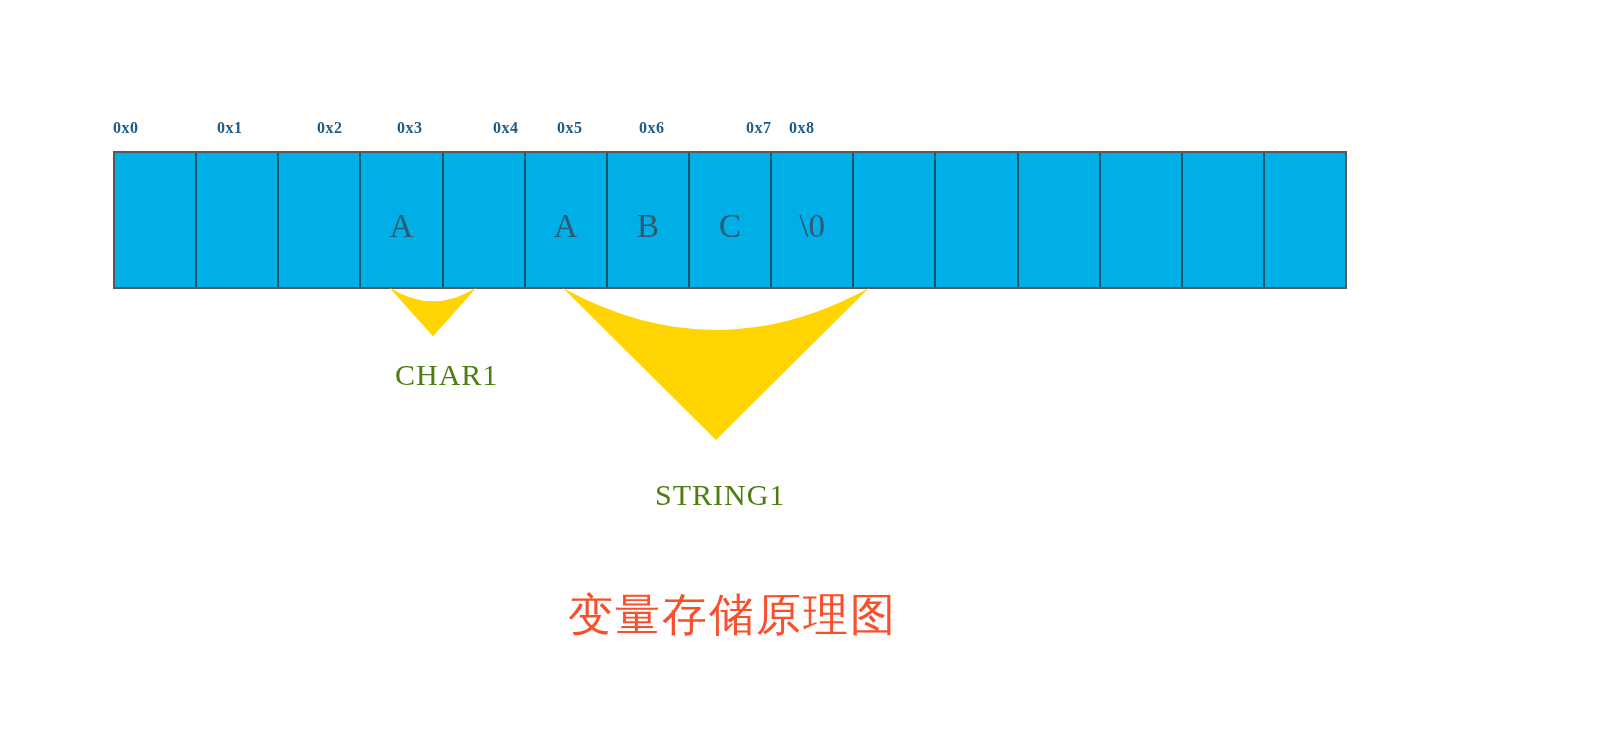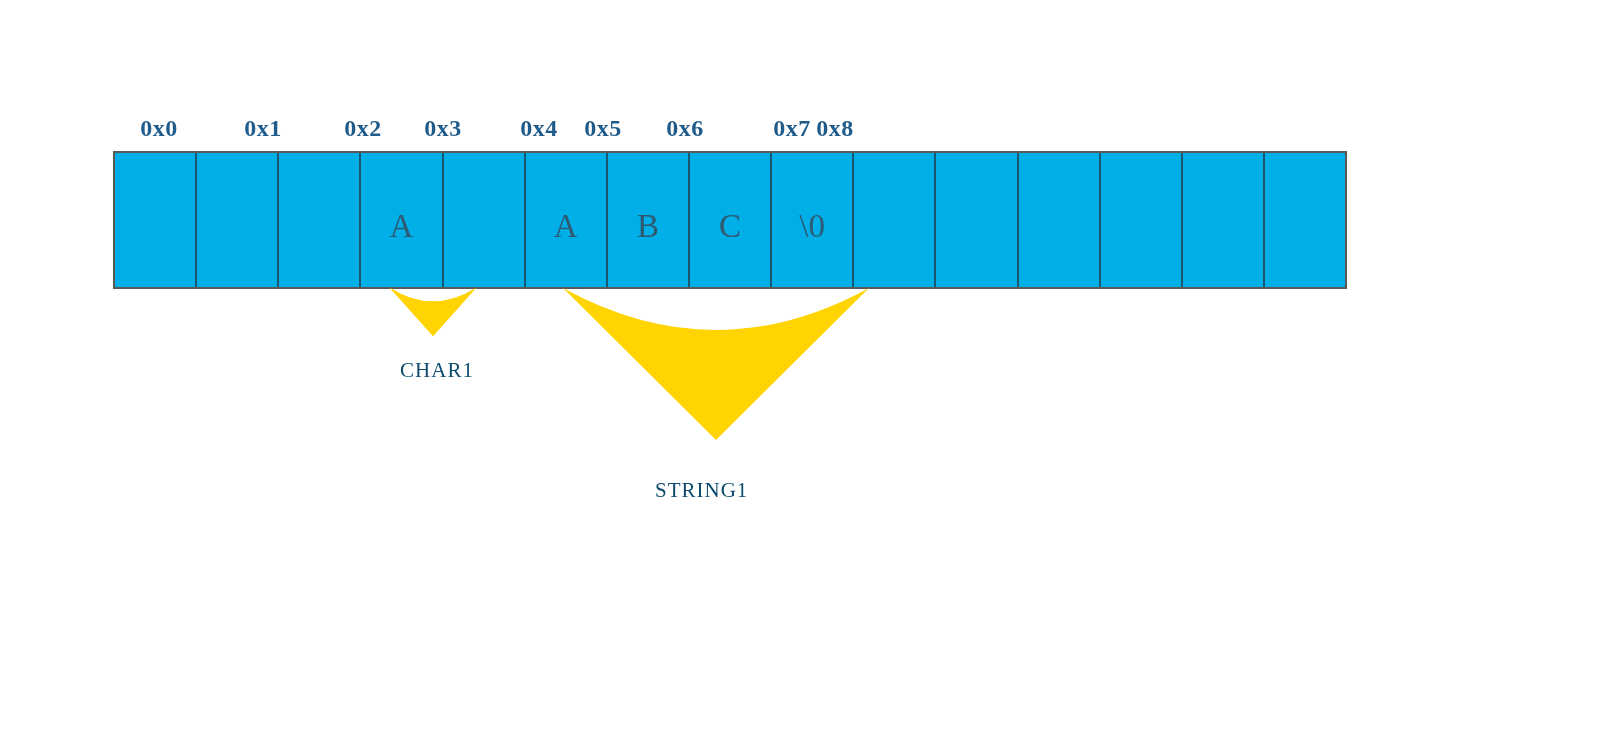--- a/index.html
+++ b/index.html
@@ -29,23 +29,22 @@
     position: absolute;
     left: 113px;
     top: 115px;
     width: 1234px;
     height: 28px;
   }
   .addr-label {
     position: absolute;
     top: 0;
     width: 92px;
-    text-align: center;
-    font-family: "Liberation Serif", "DejaVu Serif", serif;
-    font-size: 24px;
+    font-family: "Liberation Serif", "DejaVu Serif", serif;
+    font-size: 16px;
     font-weight: bold;
     color: #1F5C8B;
     letter-spacing: 0.5px;
     line-height: 26px;
     white-space: nowrap;
   }
 
   
   .mem-grid {
     position: absolute;
@@ -85,22 +84,22 @@
     position: absolute;
     overflow: visible;
   }
   #char1-pointer { left: 390px; top: 288px; }
   #string1-pointer { left: 563px; top: 288px; }
 
   
   .pointer-label {
     position: absolute;
     font-family: "Liberation Serif", "DejaVu Serif", serif;
-    font-size: 21px;
-    color: #0c4a6e;
+    font-size: 30px;
+    color: #4d7c0f;
     letter-spacing: 1px;
     white-space: nowrap;
     line-height: 1;
   }
   #char1-label {
     left: 395px;
     top: 360px;
     width: 84px;
     text-align: center;
   }
@@ -196,14 +195,15 @@
     <path d="M 0 0 Q 43 27 86 0 L 43 48 Z" fill="#FFD400"></path>
   </svg>
 
   <svg class="pointer-svg" id="string1-pointer" width="306" height="152" viewBox="0 0 306 152" aria-hidden="true">
     <path d="M 0 0 Q 153 84 306 0 L 153 152 Z" fill="#FFD400"></path>
   </svg>
 
   <div class="pointer-label" id="char1-label">CHAR1</div>
   <div class="pointer-label" id="string1-label">STRING1</div>
 
+  <div id="figure-caption">变量存储原理图</div>
 
 </div>
 
 </body></html>

